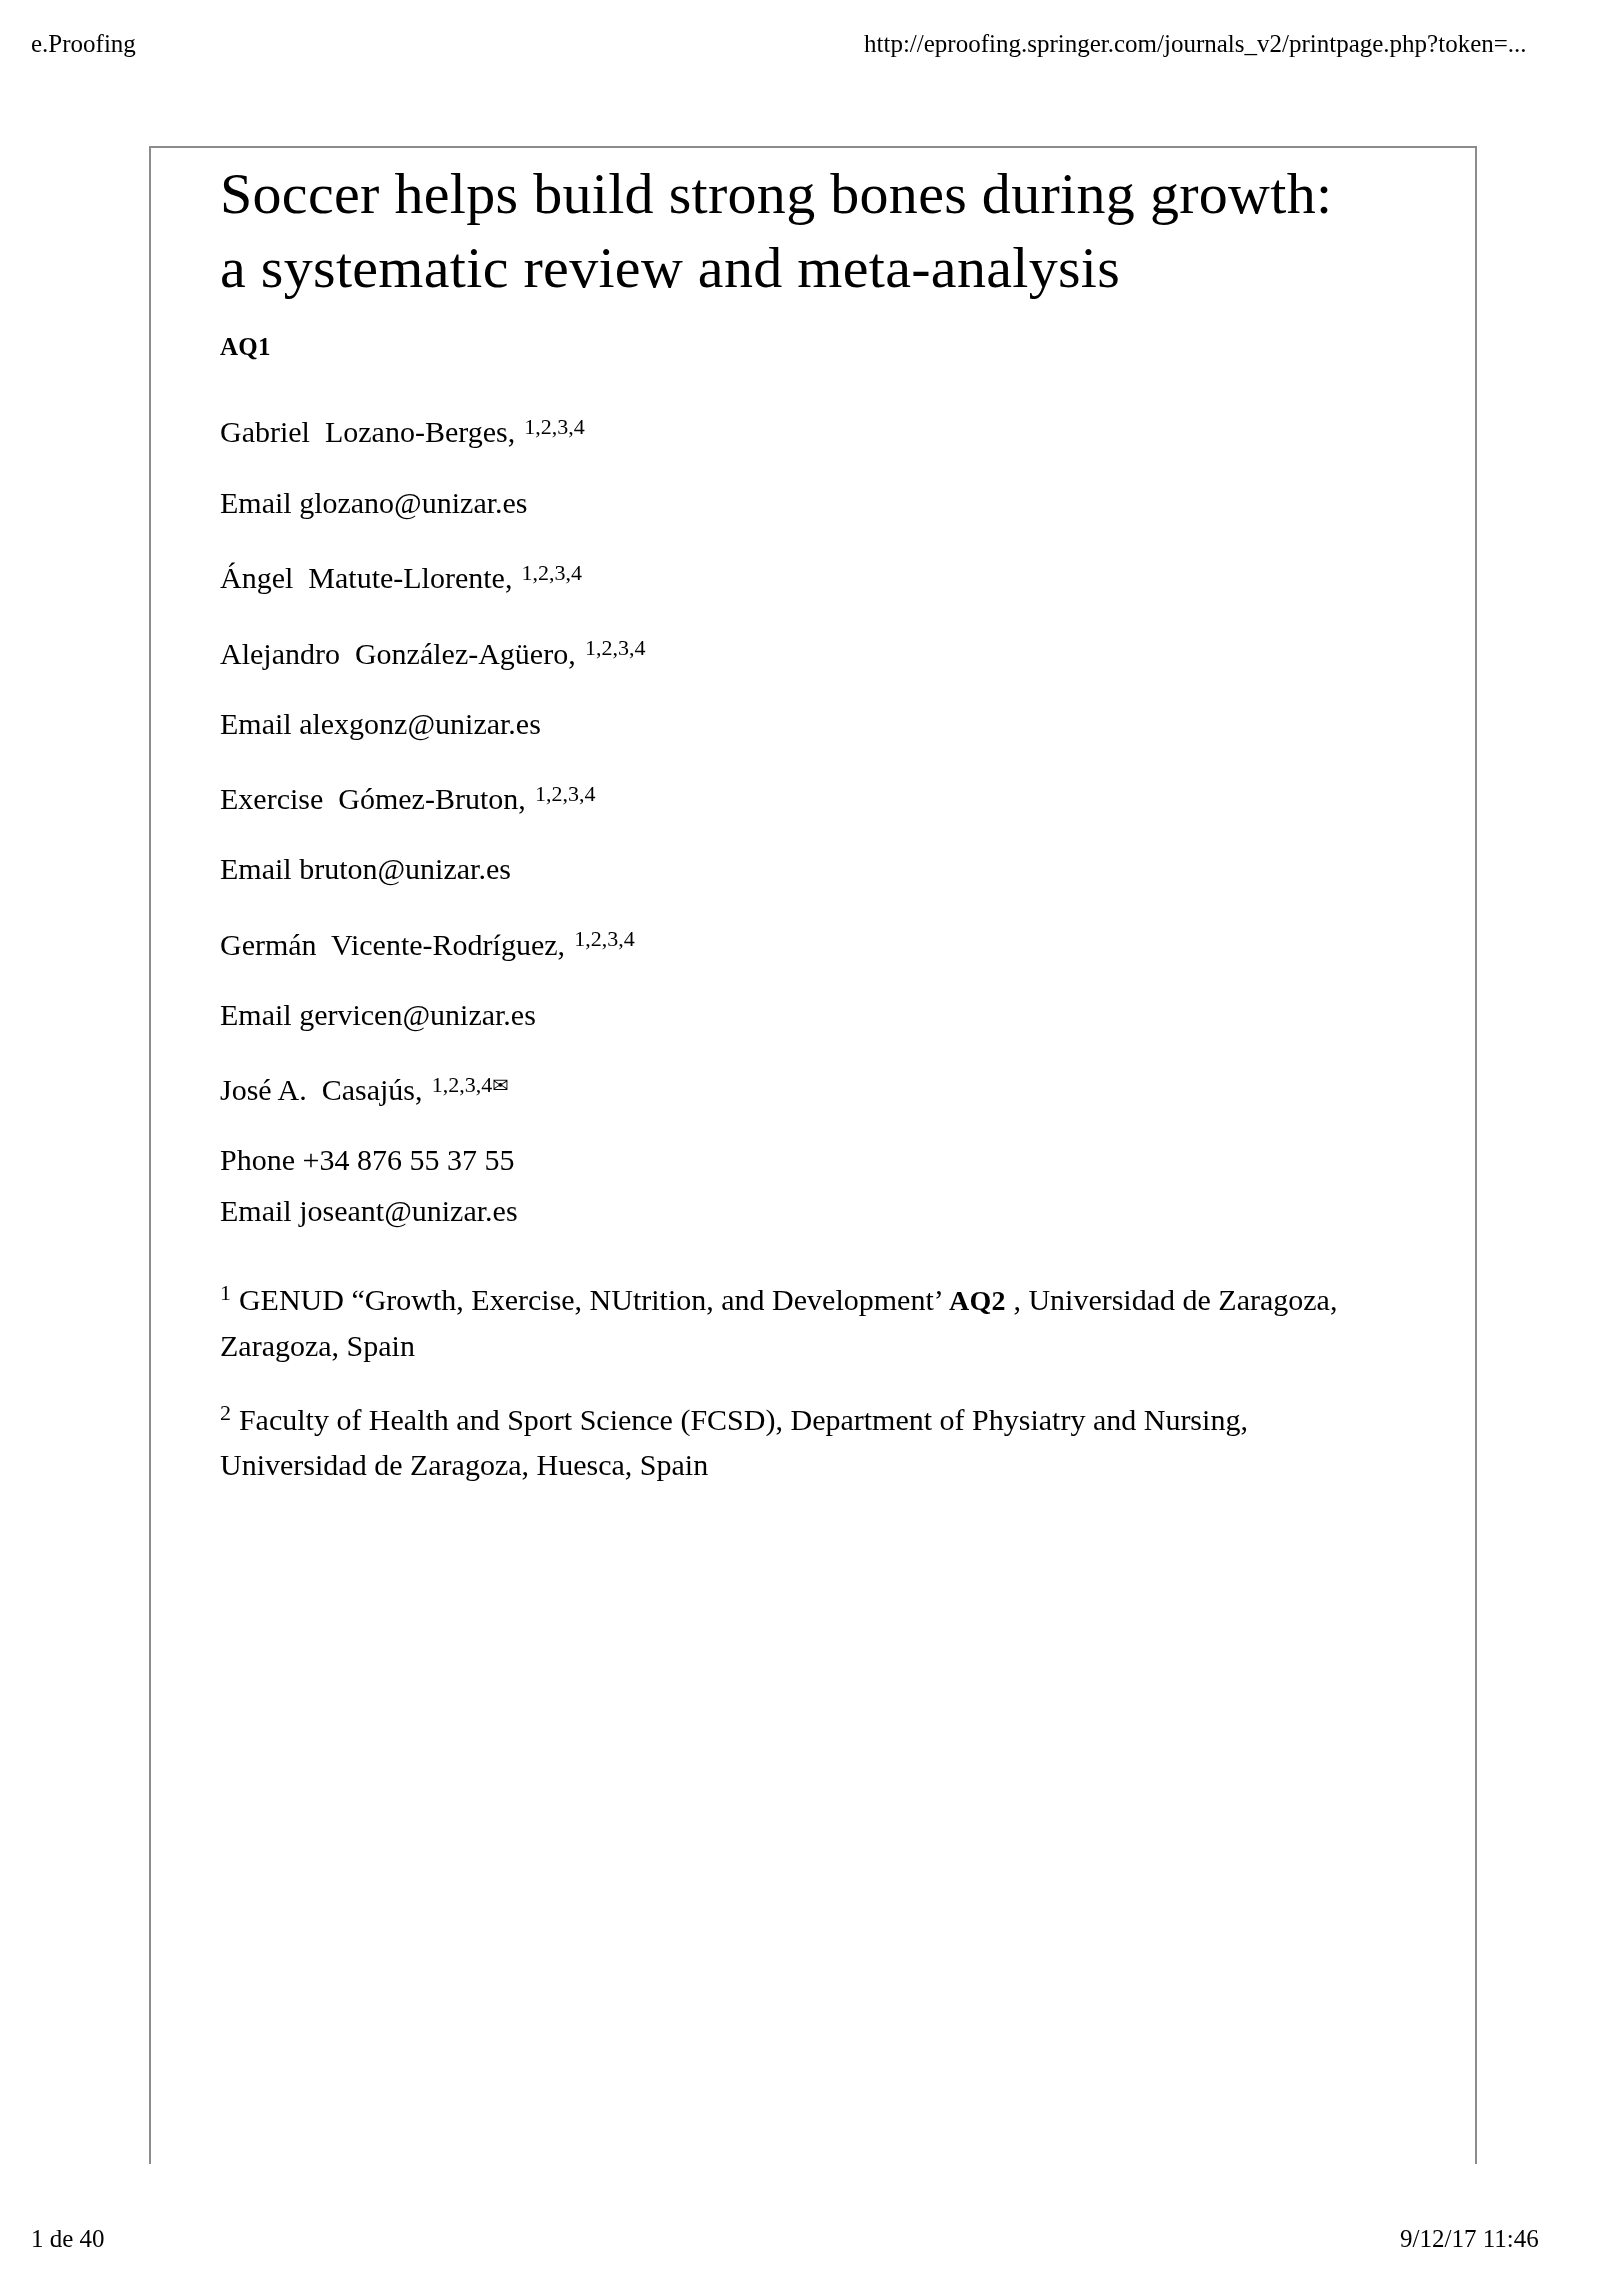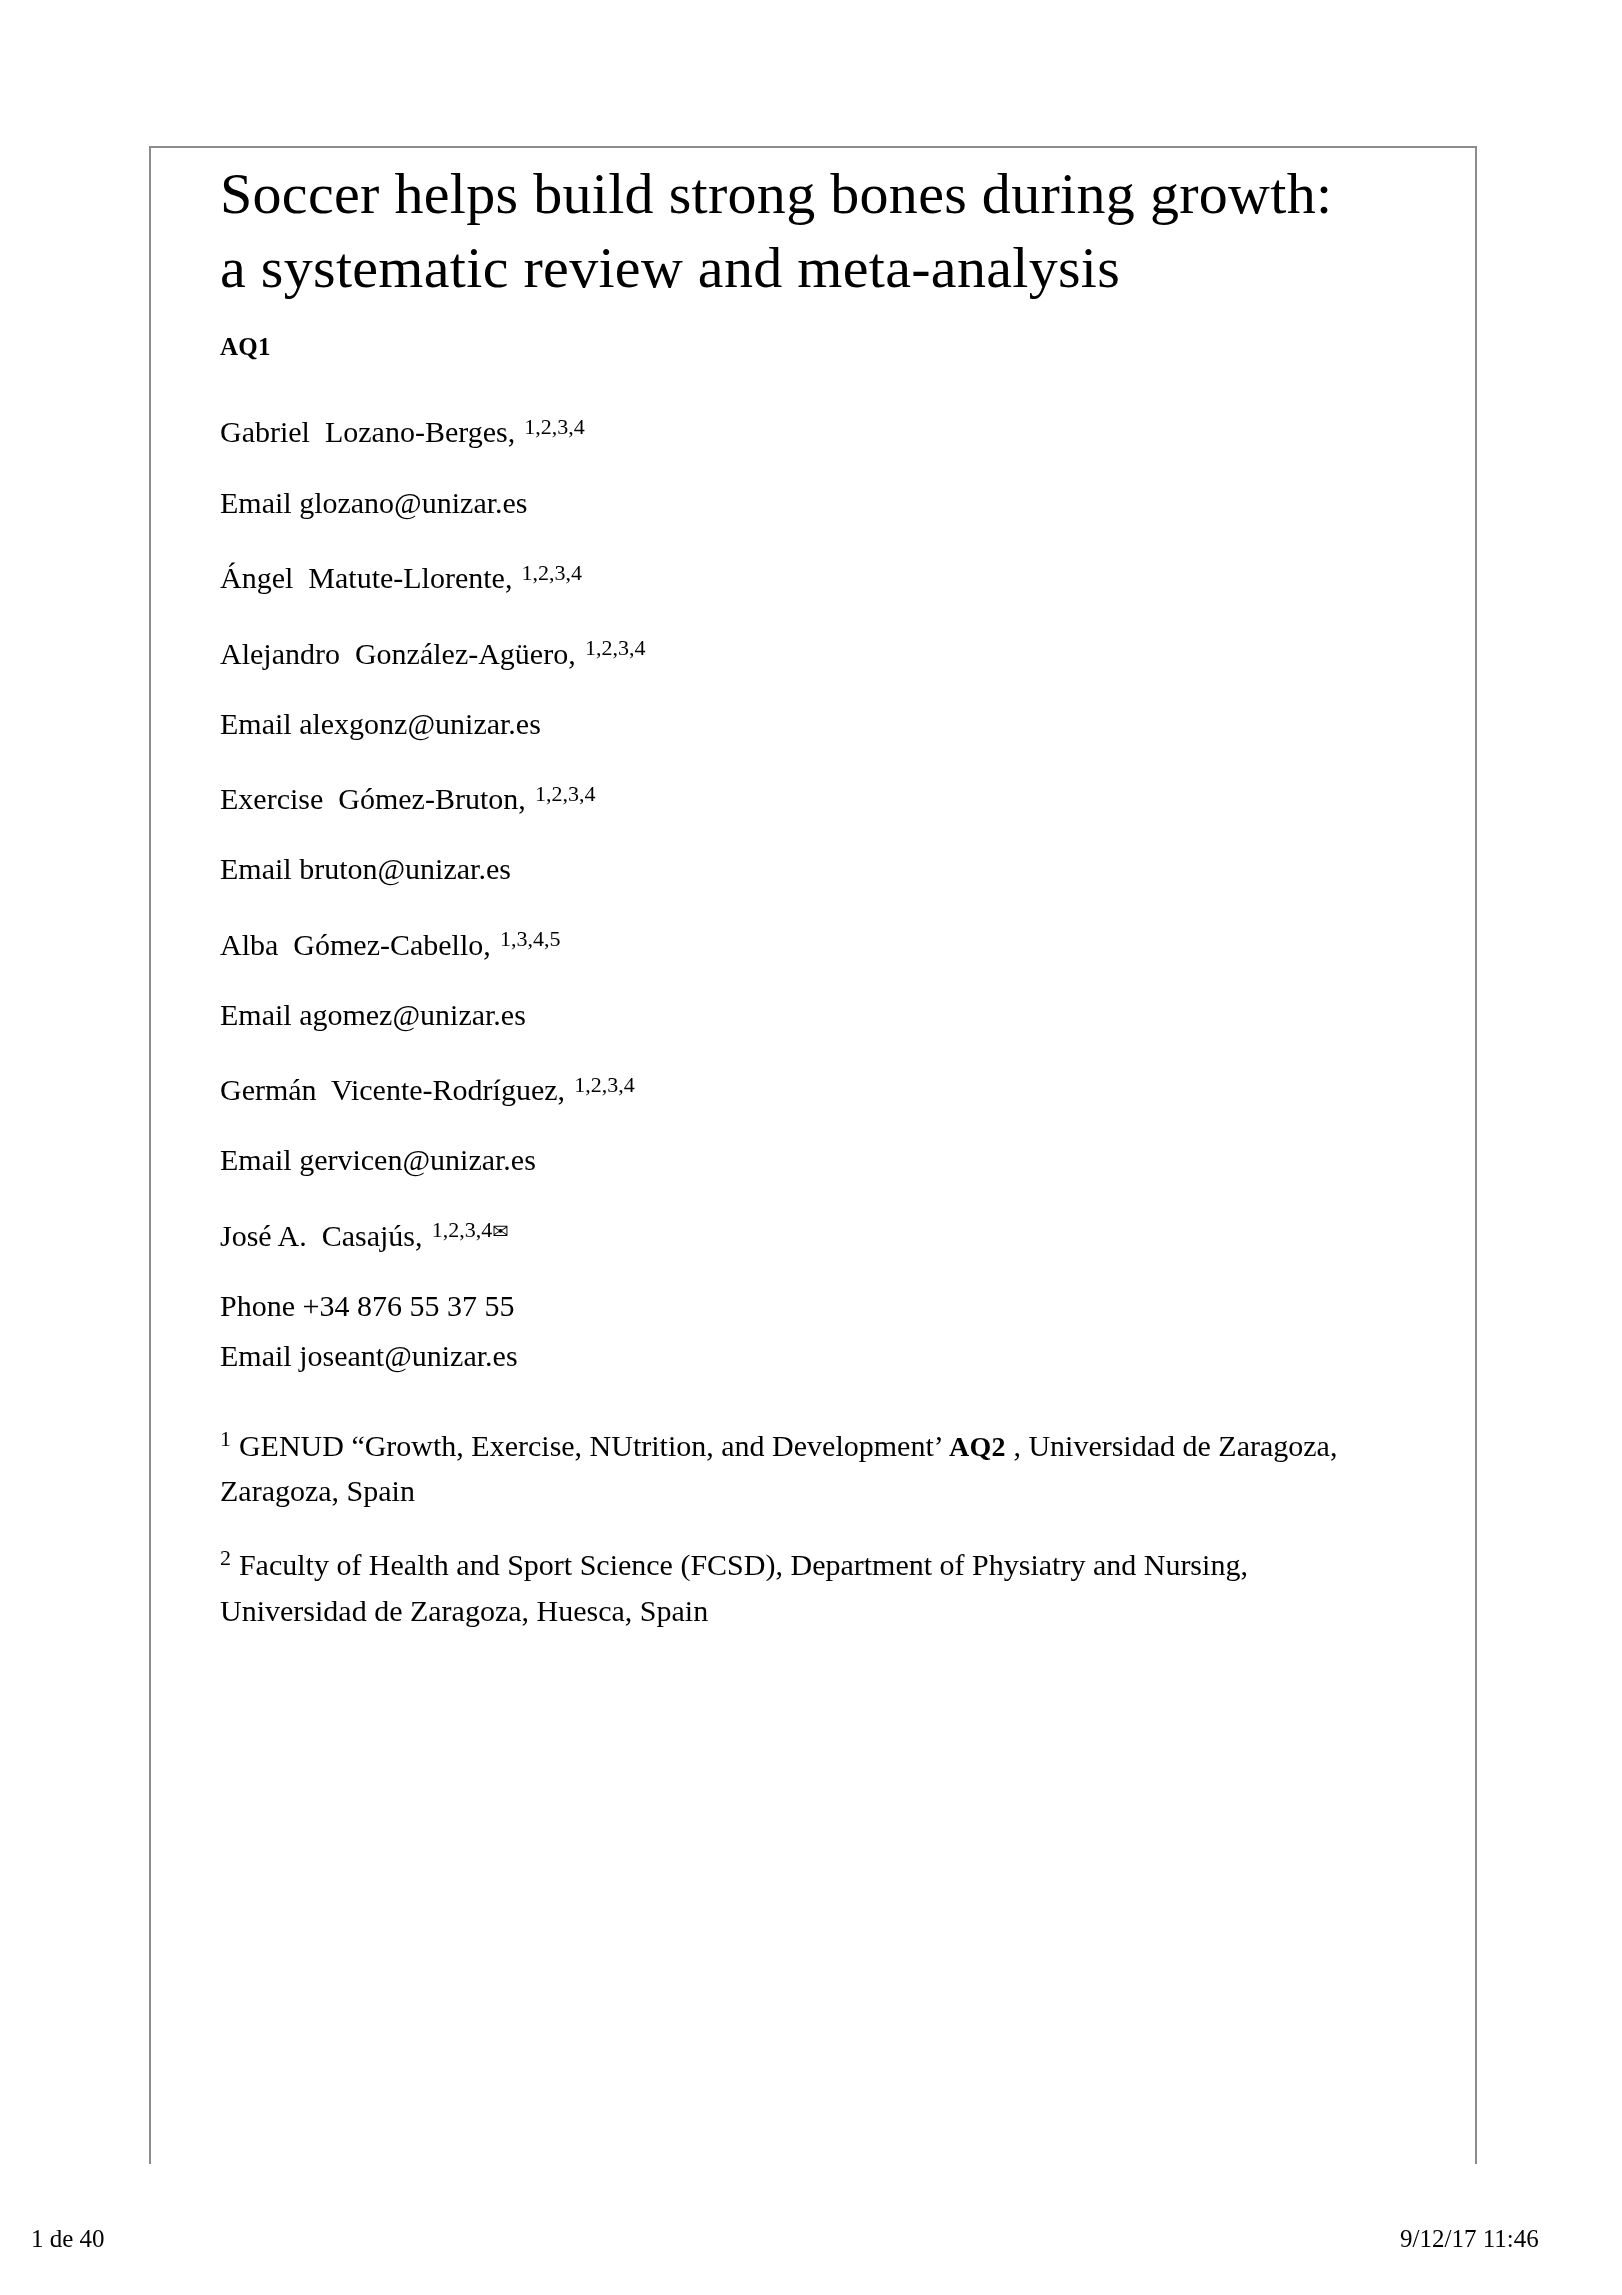--- a/index.html
+++ b/index.html
@@ -182,20 +182,24 @@
     top: 2225px;
     font-size: 25px;
     white-space: nowrap;
   }
 </style>
 </head>
 <body>
 
 <div class="page">
 
+  <div class="print-header">
+    <span class="print-header-left">e.Proofing</span>
+    <span class="print-header-right">http://eproofing.springer.com/journals_v2/printpage.php?token=...</span>
+  </div>
 
   <div class="content-frame">
     <div class="content-inner">
 
       <h1 class="doc-title">Soccer helps build strong bones during growth: a systematic review and meta-analysis</h1>
 
       <span class="aq-marker">AQ1</span>
 
       <div class="author-block">
 
@@ -228,29 +232,20 @@
         <div class="author-entry">
           <div class="author-line">
             <span class="author-name">Exercise  Gómez-Bruton,</span><span class="author-sup">1,2,3,4</span>
           </div>
           <div class="author-detail">
             <span>Email</span>
             <span>bruton@unizar.es</span>
           </div>
         </div>
 
-        <div class="author-entry">
-          <div class="author-line">
-            <span class="author-name">Alba  Gómez-Cabello,</span><span class="author-sup">1,3,4,5</span>
-          </div>
-          <div class="author-detail">
-            <span>Email</span>
-            <span>agomez@unizar.es</span>
-          </div>
-        </div>
 
 
         <div class="author-entry">
           <div class="author-line">
             <span class="author-name">Germán  Vicente-Rodríguez,</span><span class="author-sup">1,2,3,4</span>
           </div>
           <div class="author-detail">
             <span>Email</span>
             <span>gervicen@unizar.es</span>
           </div>

